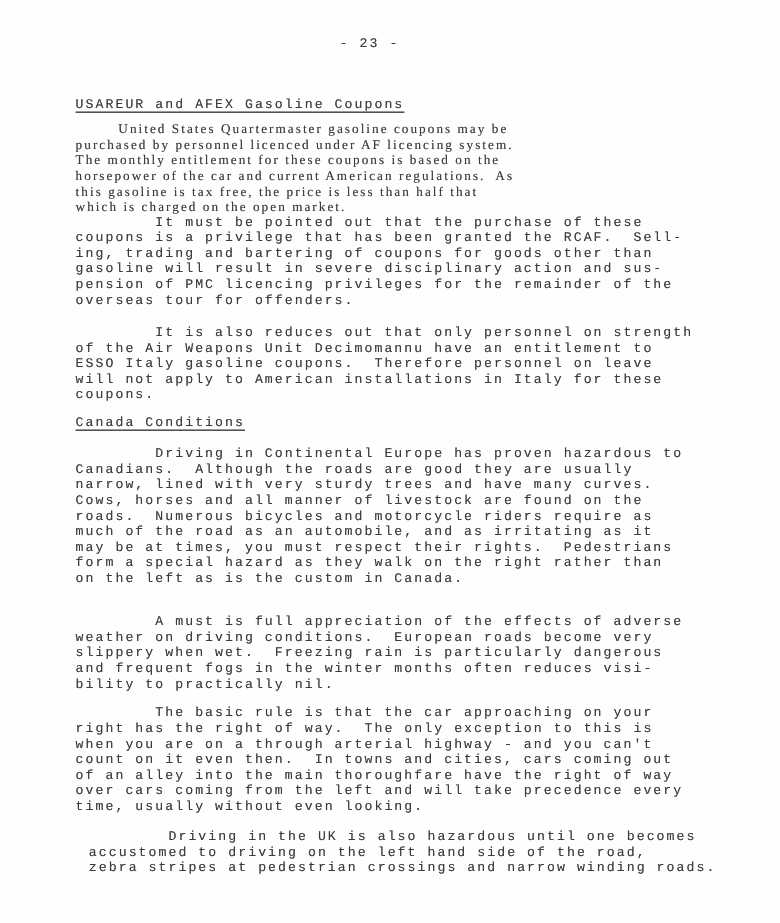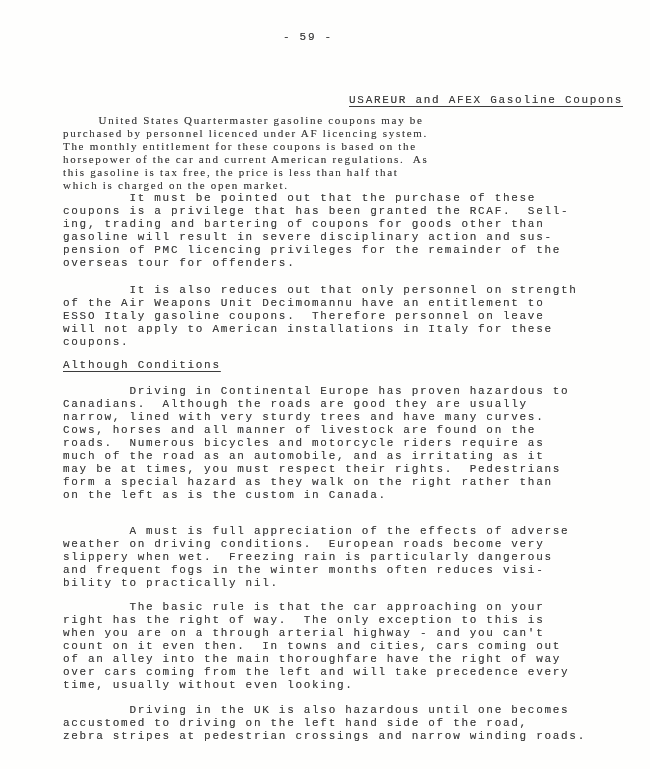--- a/index.html
+++ b/index.html
@@ -30,37 +30,37 @@
     text-shadow: 0 0 0.5px rgba(70, 70, 70, 0.55);
   }
   .page-number {
     margin-top: 31px;
     margin-left: 220px;
   }
   .heading {
     text-decoration: underline;
     text-underline-offset: 3px;
   }
-  .heading-1 { margin-top: 50px; text-align: right; }
+  .heading-1 { margin-top: 38px; }
   .para-1    { margin-top: 7px; font-family: Liberation Serif, serif;  }
   .para-2    { margin-top: 0; }
   .para-3    { margin-top: 14px; }
   .heading-2 { margin-top: 10px; }
   .para-4    { margin-top: 13px; }
   .para-5    { margin-top: 23px;  }
   .para-6    { margin-top: 11px; }
-  .para-7    { margin-top: 12px; }
+  .para-7    { margin-top: 12px; margin-left: 11px; }
 </style>
 </head>
 <body>
 
 <div class="page">
   <div class="content">
 
-    <div class="typewriter page-number">- 59 -</div>
+    <div class="typewriter page-number">- 23 -</div>
 
     <div class="typewriter heading heading-1">USAREUR and AFEX Gasoline Coupons</div>
 
     <div class="typewriter para-1">        United States Quartermaster gasoline coupons may be
 purchased by personnel licenced under AF licencing system.
 The monthly entitlement for these coupons is based on the
 horsepower of the car and current American regulations.  As
 this gasoline is tax free, the price is less than half that
 which is charged on the open market.</div>
 
@@ -70,21 +70,21 @@
 gasoline will result in severe disciplinary action and sus-
 pension of PMC licencing privileges for the remainder of the
 overseas tour for offenders.</div>
 
     <div class="typewriter para-3">        It is also reduces out that only personnel on strength
 of the Air Weapons Unit Decimomannu have an entitlement to
 ESSO Italy gasoline coupons.  Therefore personnel on leave
 will not apply to American installations in Italy for these
 coupons.</div>
 
-    <div class="typewriter heading heading-2">Although Conditions</div>
+    <div class="typewriter heading heading-2">Canada Conditions</div>
 
     <div class="typewriter para-4">        Driving in Continental Europe has proven hazardous to
 Canadians.  Although the roads are good they are usually
 narrow, lined with very sturdy trees and have many curves.
 Cows, horses and all manner of livestock are found on the
 roads.  Numerous bicycles and motorcycle riders require as
 much of the road as an automobile, and as irritating as it
 may be at times, you must respect their rights.  Pedestrians
 form a special hazard as they walk on the right rather than
 on the left as is the custom in Canada.</div>

